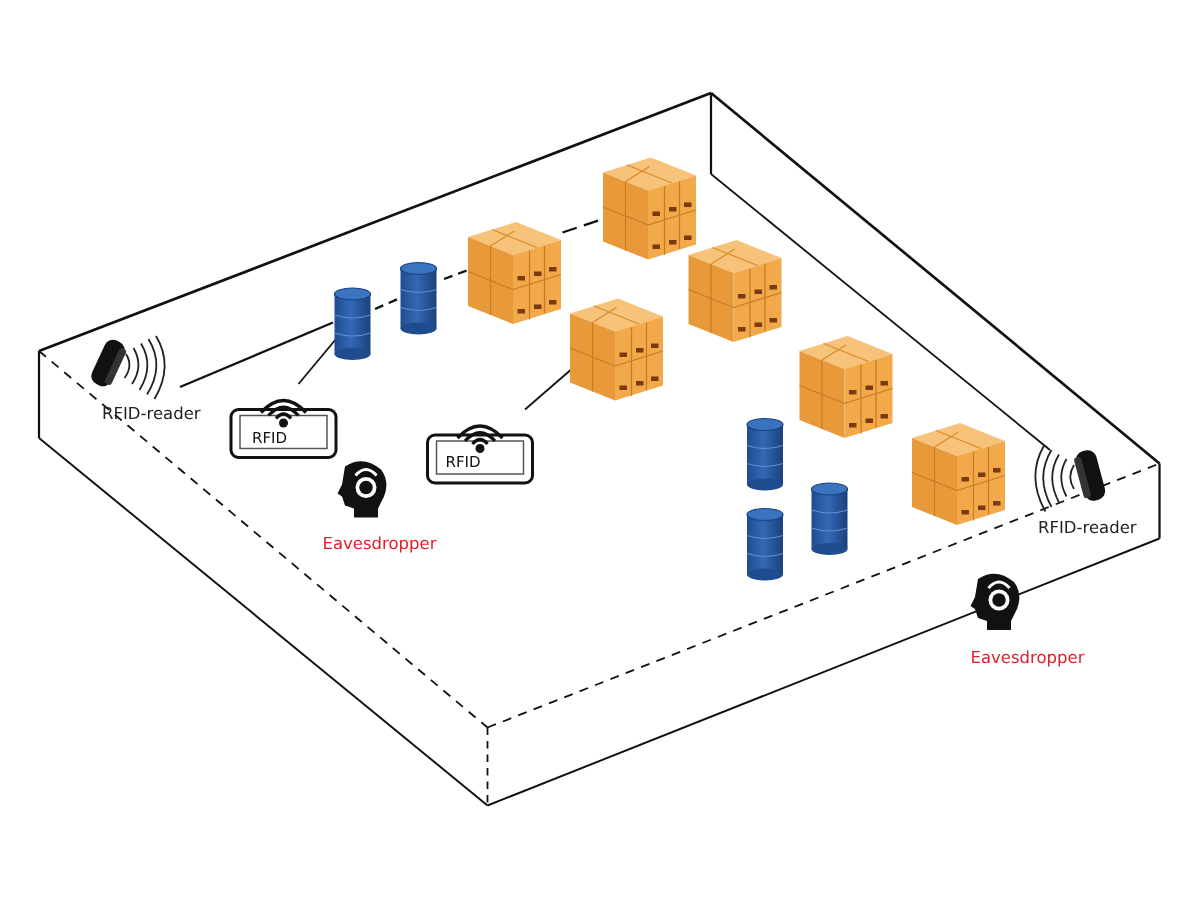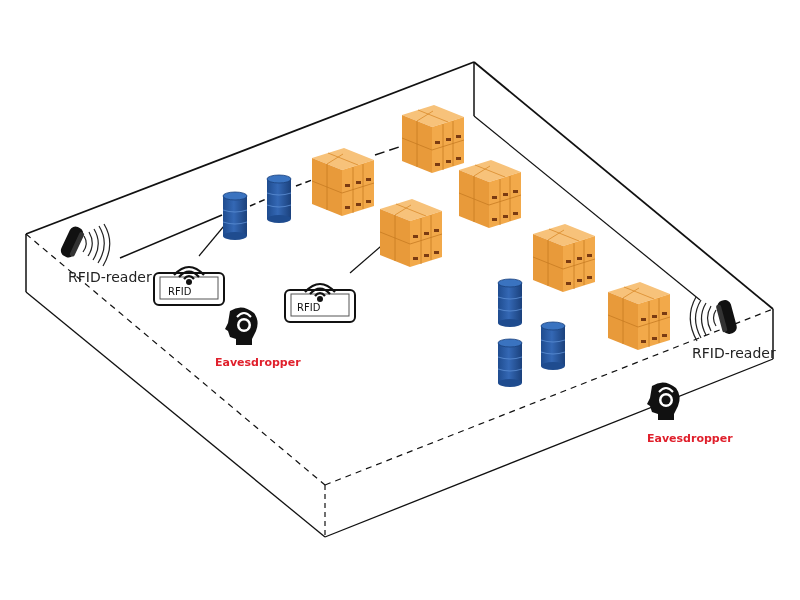--- a/index.html
+++ b/index.html
@@ -1,20 +1,20 @@
 <!DOCTYPE html>
 <html><head>
   <meta charset="utf-8">
   <style>
     html, body { margin: 0; padding: 0; background: #ffffff; }
     body { width: 800px; height: 600px; position: relative; overflow: hidden; font-family: "Liberation Sans", sans-serif; }
     svg { position: absolute; left: 0; top: 0; }
     .label { position: absolute; font-family: "DejaVu Sans", sans-serif; white-space: nowrap; }
-    .reader-label { font-size: 14px; color: #222; }
-    .eaves-label { font-size: 11px; color: #e0202c; font-weight: bold; }
+    .reader-label { font-size: 11px; color: #222; }
+    .eaves-label { font-size: 11px; color: #e0202c; font-weight: normal; }
     .tag-text { font-family: "DejaVu Sans", sans-serif; font-size: 10px; fill: #111; }
   </style>
 </head>
 <body>
 
 <svg width="800" height="600" viewBox="0 0 800 600">
   <defs>
     <linearGradient id="barrelGrad" x1="0" x2="1" y1="0" y2="0">
       <stop offset="0" stop-color="#1f4c8f"></stop>
       <stop offset="0.45" stop-color="#3468b5"></stop>

